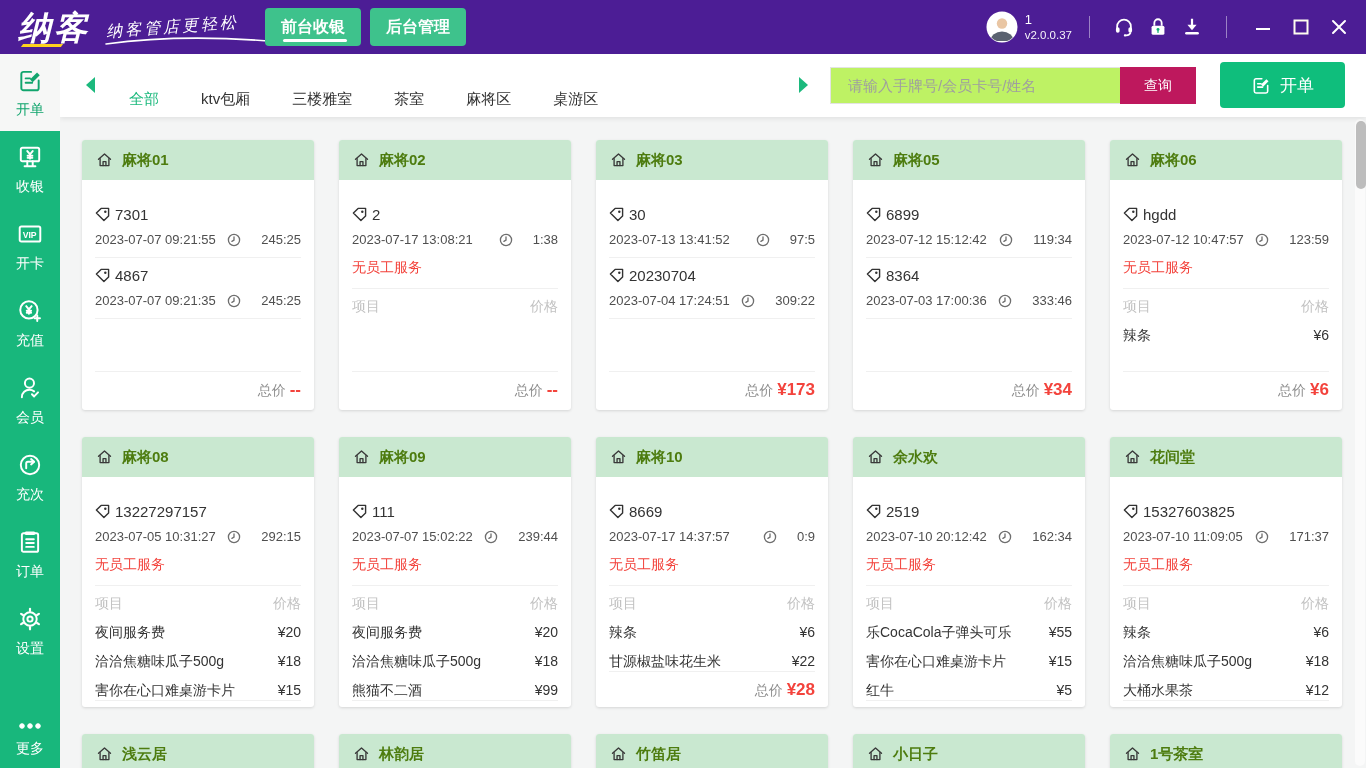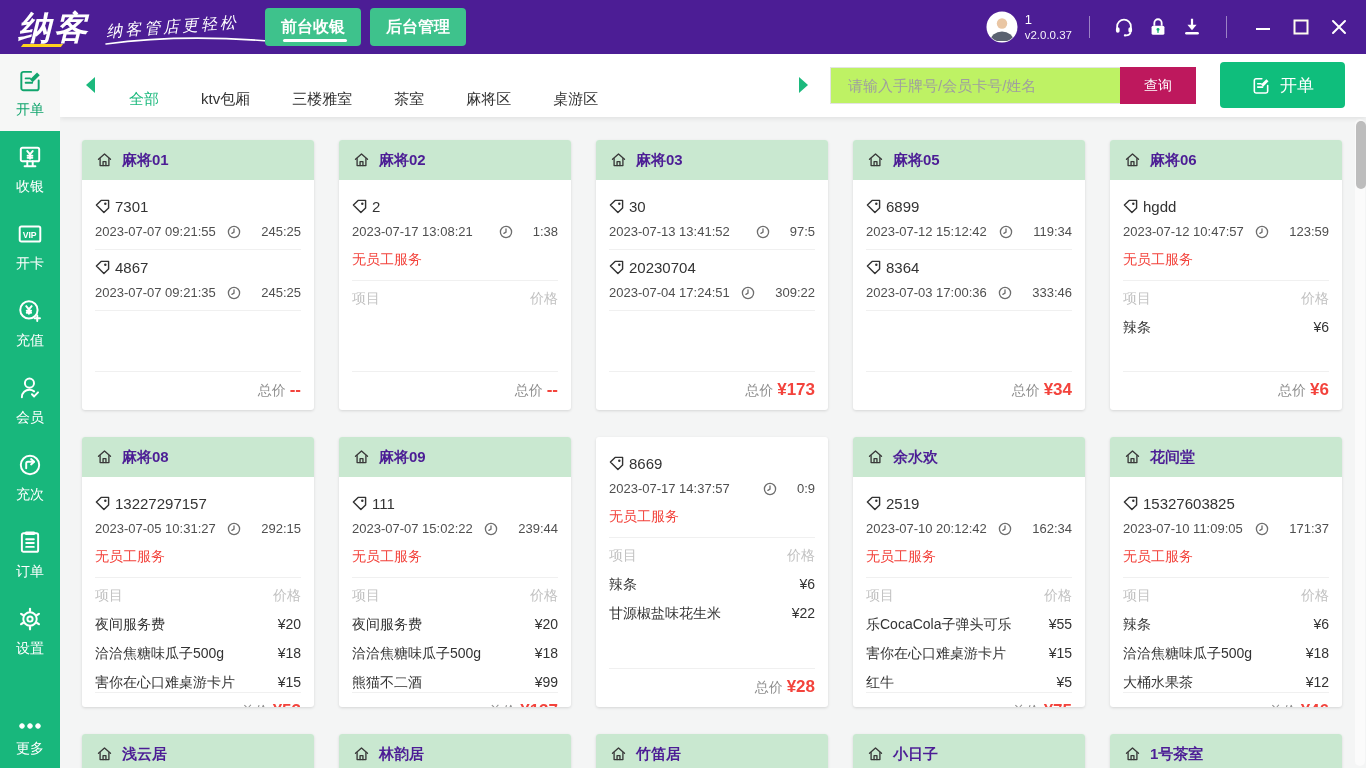--- a/index.html
+++ b/index.html
@@ -48,22 +48,22 @@
   .search-input { width:290px; height:37px; background:#bef264; border:1px solid #e3e3e3; border-right:none; padding:0 17px; font-size:15px; color:#333; outline:none; font-family:"Liberation Sans",sans-serif; }
   .search-input::placeholder { color:#9f9f9f; }
   .search-btn { width:76px; height:37px; background:#be185d; color:#fff; border:none; font-size:14px; cursor:pointer; font-family:"Liberation Sans",sans-serif; }
   .open-order-btn { position:absolute; left:1160px; top:8px; width:125px; height:46px; background:#0fbe7c; border:none; border-radius:4px; color:#fff; font-size:17px; display:flex; align-items:center; justify-content:center; gap:9px; cursor:pointer; font-family:"Liberation Sans",sans-serif; }
 
   
   .content { position:absolute; top:117px; left:60px; width:1306px; height:651px; background:#f4f5f5; overflow:hidden; }
   .grid { display:grid; grid-template-columns:repeat(5,232px); column-gap:25px; row-gap:27px; padding:23px 0 0 22px; }
   .card { width:232px; height:270px; background:#fff; border-radius:3px; box-shadow:0 1px 3px rgba(0,0,0,.13); display:flex; flex-direction:column; overflow:hidden; cursor:pointer; }
   .card-header { height:40px; background:#c9e8d0; display:flex; align-items:center; padding:0 14px; gap:9px; flex:none; }
-  .card-title { font-size:15px; font-weight:bold; color:#4c1d95; }
-  .card-body { flex:1; display:flex; flex-direction:column; padding:9px 13px 10px; }
+  .card-title { font-size:15px; font-weight:bold; color:#4d7c0f; }
+  .card-body { flex:1; display:flex; flex-direction:column; padding:17px 13px 10px; }
   .session { padding:6px 0 3px; }
   .tag-row { display:flex; align-items:center; gap:5px; font-size:15px; color:#333; height:22px; }
   .time-row { display:flex; justify-content:space-between; align-items:center; font-size:13px; color:#4f4f4f; margin-top:7px; }
   .dur { display:flex; align-items:center; gap:20px; }
   .no-staff { color:#f3433c; font-size:14px; margin:9px 0 4px; }
   .divider { border-top:1px solid #f0f0f0; margin:7px 0 0; }
   .table-head { display:flex; justify-content:space-between; color:#c2c2c2; font-size:14px; margin:9px 0 0;align-items:center; }
   .item-row { display:flex; justify-content:space-between; font-size:14px; color:#333; margin-top:11px; }
   .card-footer { margin-top:auto; border-top:1px solid #f0f0f0; padding-top:8px; display:flex; justify-content:flex-end; align-items:baseline; gap:4px; }
   .total-label { color:#8f8f8f; font-size:14px; }
@@ -699,20 +699,30 @@
             <span>熊猫不二酒</span>
             <span>¥99</span>
           </div>
           <div class="card-footer">
             <span class="total-label">总价</span>
             <span class="total-value">¥137</span>
           </div>
         </div>
       </div>
       <div class="card">
+        <div class="card-header">
+          <span class="hicon">
+            <svg width="17" height="16" viewBox="0 0 20 20" fill="none" stroke="#3a3a3a" stroke-width="1.7" stroke-linecap="round" stroke-linejoin="round">
+              <path d="M2.5 9 L10 2.5 L17.5 9"></path>
+              <path d="M4.5 8.2 V17 H15.5 V8.2"></path>
+              <path d="M8.2 17 V12 H11.8 V17"></path>
+            </svg>
+          </span>
+          <span class="card-title">麻将10</span>
+        </div>
         <div class="card-body">
           <div class="session">
             <div class="tag-row">
               <span class="sicon">
                 <svg width="15" height="15" viewBox="0 0 16 16" fill="none" stroke="#333" stroke-width="1.5" stroke-linejoin="round">
                   <path d="M1.5 6.5 L6.5 1.5 H14.5 V9.5 L9.5 14.5 Z"></path>
                   <circle cx="11" cy="5" r="1.3" fill="#333" stroke="none"></circle>
                 </svg>
               </span>
               <span>8669</span>

